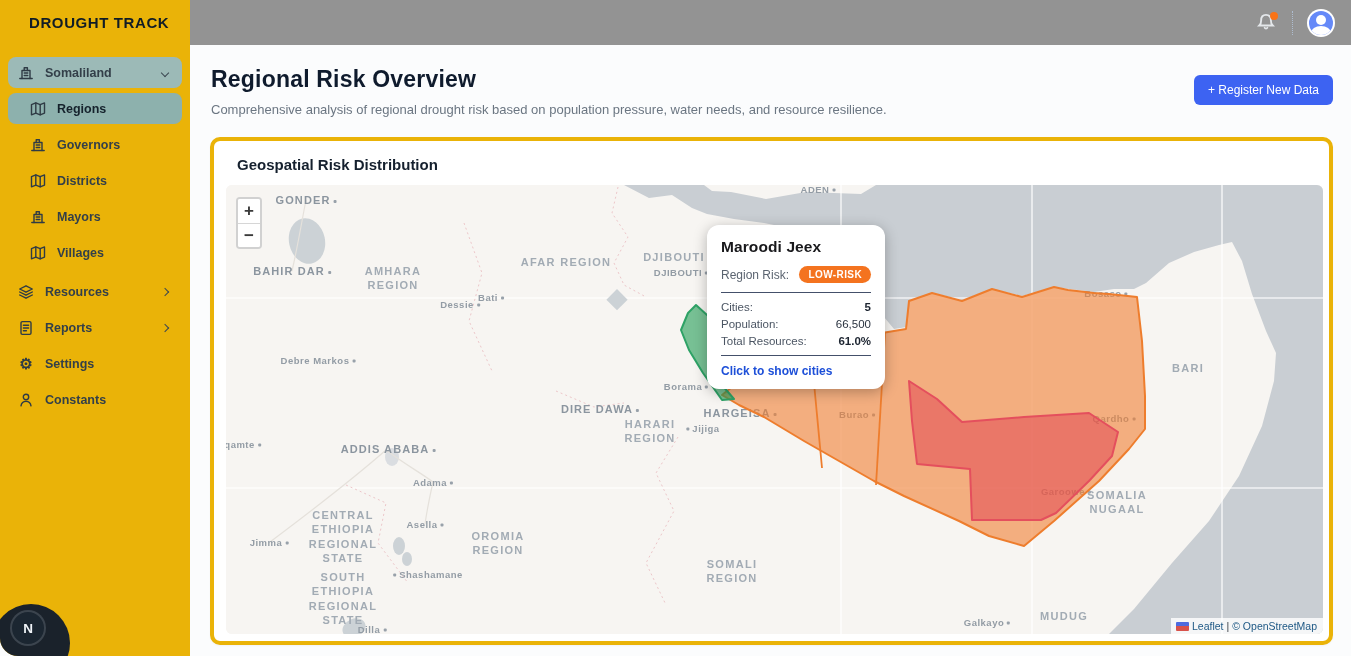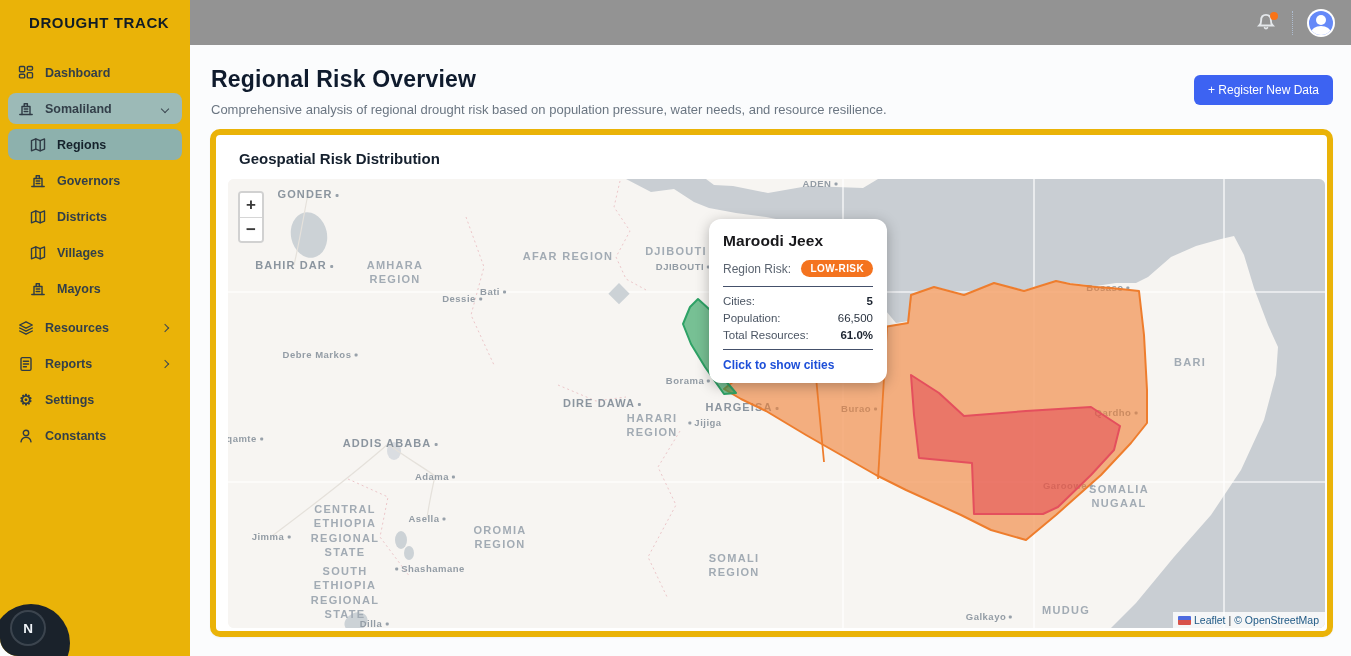--- a/index.html
+++ b/index.html
@@ -35,21 +35,21 @@
   .top-avatar .body { position:absolute; left:2px; top:15px; width:20px; height:14px; border-radius:50%; background:#fff; }
 
   
   .content { position:absolute; left:190px; top:45px; width:1161px; height:611px; background:#fbfcfd; }
   .page-head { display:flex; align-items:flex-start; justify-content:space-between; padding:21px 18px 0 21px; }
   .page-title { font-size:23px; font-weight:700; color:#0f1b2d; letter-spacing:.2px; }
   .page-sub { font-size:13px; color:#6b7682; margin-top:9px; }
   .btn-primary { margin-top:9px; background:#3d63f2; color:#fff; font-size:12px; font-weight:500; border:none; border-radius:6px; padding:8px 14px; cursor:pointer; font-family:"Liberation Sans",sans-serif; }
 
   
-  .card { position:absolute; left:20px; top:84px; width:1123px; height:508px; background:#fff; border:6px solid #eab308; border-radius:10px; box-shadow:0 1px 2px rgba(16,24,40,.04); }
+  .card { position:absolute; left:20px; top:92px; width:1123px; height:508px; background:#fff; border:4px solid #eab308; border-radius:10px; box-shadow:0 1px 2px rgba(16,24,40,.04); }
   .card-title { font-size:15px; font-weight:700; color:#15202e; padding:15px 0 0 23px; }
 
   
   .map { position:absolute; left:12px; top:44px; width:1097px; height:449px; border-radius:6px; overflow:hidden; background:#f7f5f2; }
   .map svg.base, .map svg.overlay { position:absolute; left:0; top:0; }
   .map-labels { position:absolute; left:0; top:0; width:100%; height:100%; z-index:2; }
   .mlabel { position:absolute; transform:translate(-50%,-50%); white-space:pre-line; text-align:center; pointer-events:none; }
   .mlabel.region { font-size:11px; font-weight:600; letter-spacing:1.3px; color:#a2abb4; line-height:1.3; }
   .mlabel.city { font-size:11px; font-weight:600; letter-spacing:1.1px; color:#8b959f; }
   .mlabel.town { font-size:9.5px; font-weight:600; letter-spacing:.5px; color:#939ca5; }
@@ -80,31 +80,20 @@
 </style>
 </head>
 <body>
 
 <div class="app">
 
   <aside class="sidebar">
     <div class="corner-dark"></div>
     <div class="brand">DROUGHT TRACK</div>
     <nav class="nav">
-      <div class="nav-item">
-        <span class="ic">
-            <svg class="icon" viewBox="0 0 16 16">
-              <rect x="1.5" y="1.5" width="5.2" height="5.2" rx="1"></rect>
-              <rect x="9.3" y="1.5" width="5.2" height="3.6" rx="1"></rect>
-              <rect x="1.5" y="9.3" width="5.2" height="3.6" rx="1"></rect>
-              <rect x="9.3" y="7.6" width="5.2" height="5.3" rx="1"></rect>
-            </svg>
-          </span>
-        <span>Dashboard</span>
-      </div>
       <div class="nav-item group">
         <span class="ic">
             <svg class="icon" viewBox="0 0 16 16">
               <path d="M4 13.5V5.5h8v8"></path>
               <path d="M6.2 5.5V2.8h3.2v2.7"></path>
               <path d="M1.8 13.5h12.4"></path>
               <path d="M6.2 8h3.6M6.2 10.5h3.6"></path>
             </svg>
           </span>
         <span>Somaliland</span>
@@ -136,36 +125,36 @@
             <svg class="icon" viewBox="0 0 16 16">
               <path d="M1.5 3.6 5.8 1.9 10.2 3.6 14.5 1.9 V12.1 L10.2 13.8 5.8 12.1 1.5 13.8 Z"></path>
               <path d="M5.8 1.9v10.2M10.2 3.6v10.2"></path>
             </svg>
           </span>
         <span>Districts</span>
       </div>
       <div class="nav-item sub">
         <span class="ic">
             <svg class="icon" viewBox="0 0 16 16">
-              <path d="M1.5 3.6 5.8 1.9 10.2 3.6 14.5 1.9 V12.1 L10.2 13.8 5.8 12.1 1.5 13.8 Z"></path>
-              <path d="M5.8 1.9v10.2M10.2 3.6v10.2"></path>
-            </svg>
-          </span>
-        <span>Villages</span>
-      </div>
-      <div class="nav-item sub">
-        <span class="ic">
-            <svg class="icon" viewBox="0 0 16 16">
               <path d="M4 13.5V5.5h8v8"></path>
               <path d="M6.2 5.5V2.8h3.2v2.7"></path>
               <path d="M1.8 13.5h12.4"></path>
               <path d="M6.2 8h3.6M6.2 10.5h3.6"></path>
             </svg>
           </span>
         <span>Mayors</span>
+      </div>
+      <div class="nav-item sub">
+        <span class="ic">
+            <svg class="icon" viewBox="0 0 16 16">
+              <path d="M1.5 3.6 5.8 1.9 10.2 3.6 14.5 1.9 V12.1 L10.2 13.8 5.8 12.1 1.5 13.8 Z"></path>
+              <path d="M5.8 1.9v10.2M10.2 3.6v10.2"></path>
+            </svg>
+          </span>
+        <span>Villages</span>
       </div>
       <div class="nav-item" style="margin-top:8px">
         <span class="ic">
             <svg class="icon" viewBox="0 0 16 16">
               <path d="M8 1.8 14.3 5 8 8.2 1.7 5Z"></path>
               <path d="M14.3 8 8 11.2 1.7 8"></path>
               <path d="M14.3 11 8 14.2 1.7 11"></path>
             </svg>
           </span>
         <span>Resources</span>

